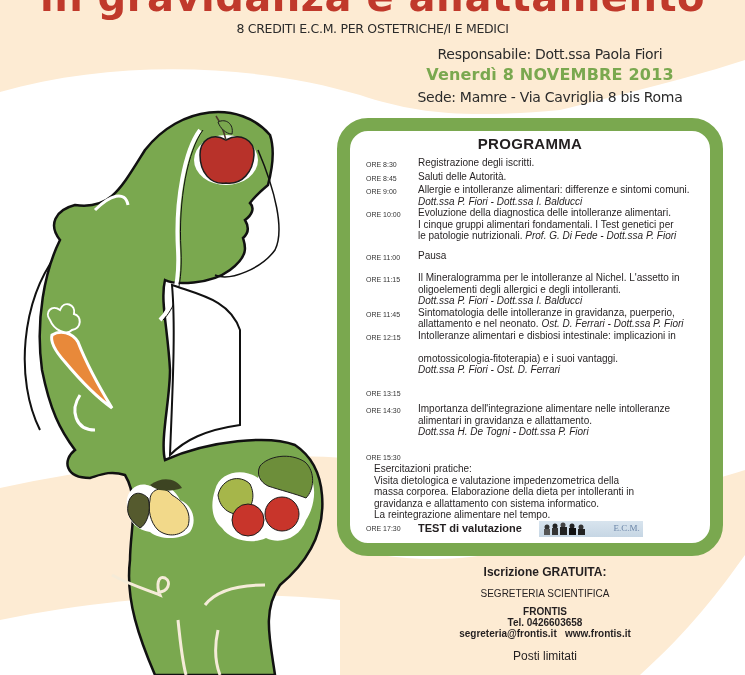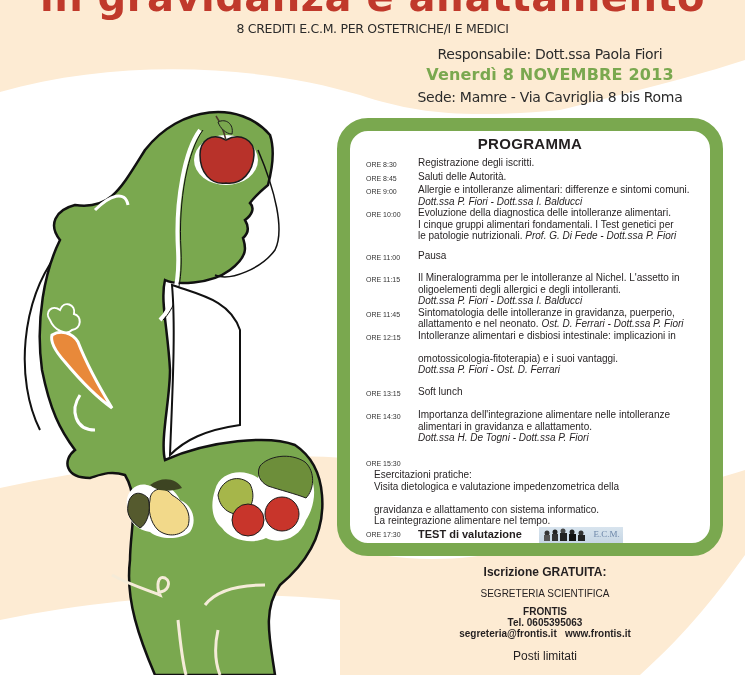--- a/index.html
+++ b/index.html
@@ -34,21 +34,21 @@
       position: absolute; left: 0; width: 100%; top: 4px; text-align: center;
       font-weight: bold; font-size: 15px; color: #231f20; letter-spacing: 0.3px;
     }
     .schedule { position: absolute; left: 16px; top: 26px; width: 350px; }
     .entry { display: flex; align-items: flex-start; font-size: 10px; line-height: 11.5px; }
     .entry .time { width: 44px; flex: none; font-size: 7px; padding-top: 2px; letter-spacing: 0; color: #333; }
     .entry .text { flex: 1; color: #231f20; padding-left: 8px; }
     .entry .text .it { font-style: italic; }
     .entry .text .bold { font-weight: bold; font-size: 11px; }
     .ecm-logo {
-      display: inline-block; vertical-align: middle; margin-left: 14px; width: 84px; height: 16px;
+      display: inline-block; vertical-align: middle; margin-left: 14px; width: 104px; height: 16px;
       background: linear-gradient(#d8e4ee, #c6d6e4); position: relative;
     }
     .ecm-logo .people { position: absolute; left: 2px; top: 0; width: 48px; height: 14px; }
     .ecm-logo .ecm-text { position: absolute; right: 3px; top: 2px; font-family: "Liberation Serif", serif;
       font-size: 9px; color: #6c86a8; }
 
     .footer { position: absolute; left: 395px; width: 300px; text-align: center; z-index: 2; color: #231f20; }
     .f-iscr { top: 565px; font-weight: bold; font-size: 12px; }
     .f-seg { top: 588px; font-size: 10px; }
     .f-frontis { top: 606px; font-weight: bold; font-size: 10px; }
@@ -172,36 +172,35 @@
       <span class="time">ORE 12:15</span>
       <span class="text">
         <span>Intolleranze alimentari e disbiosi intestinale: implicazioni in</span><br>
         <br>
         <span>omotossicologia-fitoterapia) e i suoi vantaggi.</span><br>
         <span class="it">Dott.ssa P. Fiori - Ost. D. Ferrari</span>
       </span>
     </div>
     <div class="entry" style="margin-top:10px;">
       <span class="time">ORE 13:15</span>
-      <span class="text"><span>Soft lunch</span></span>
-    </div>
-    <div class="entry" style="margin-top:10px;">
+    </div>
+    <div class="entry" style="margin-top:4px;">
       <span class="time">ORE 14:30</span>
       <span class="text">
         <span>Importanza dell'integrazione alimentare nelle intolleranze</span><br>
         <span>alimentari in gravidanza e allattamento.</span><br>
         <span class="it">Dott.ssa H. De Togni - Dott.ssa P. Fiori</span>
       </span>
     </div>
     <div class="entry" style="margin-top:12px;flex-direction:column;">
       <span class="time">ORE 15:30</span>
       <span class="text">
         <span>Esercitazioni pratiche:</span><br>
         <span>Visita dietologica e valutazione impedenzometrica della</span><br>
-        <br>
+        <span>massa corporea. Elaborazione della dieta per intolleranti in</span><br>
         <span>gravidanza e allattamento con sistema informatico.</span><br>
         <span>La reintegrazione alimentare nel tempo.</span>
       </span>
     </div>
     <div class="entry" style="align-items:center;">
       <span class="time" style="padding-top:0;">ORE 17:30</span>
       <span class="text">
         <span class="bold">TEST di valutazione</span>
         <span class="ecm-logo">
           <svg class="people" viewBox="0 0 48 14">
@@ -220,15 +219,15 @@
         </span>
       </span>
     </div>
 
   </div>
 </div>
 
 <div class="footer f-iscr">Iscrizione GRATUITA:</div>
 <div class="footer f-seg">SEGRETERIA SCIENTIFICA</div>
 <div class="footer f-frontis">FRONTIS</div>
-<div class="footer f-tel">Tel. 0605395063</div>
+<div class="footer f-tel">Tel. 0426603658</div>
 <div class="footer f-mail" style="white-space:pre;">segreteria@frontis.it   www.frontis.it</div>
 <div class="footer f-posti">Posti limitati</div>
 
 </body></html>

